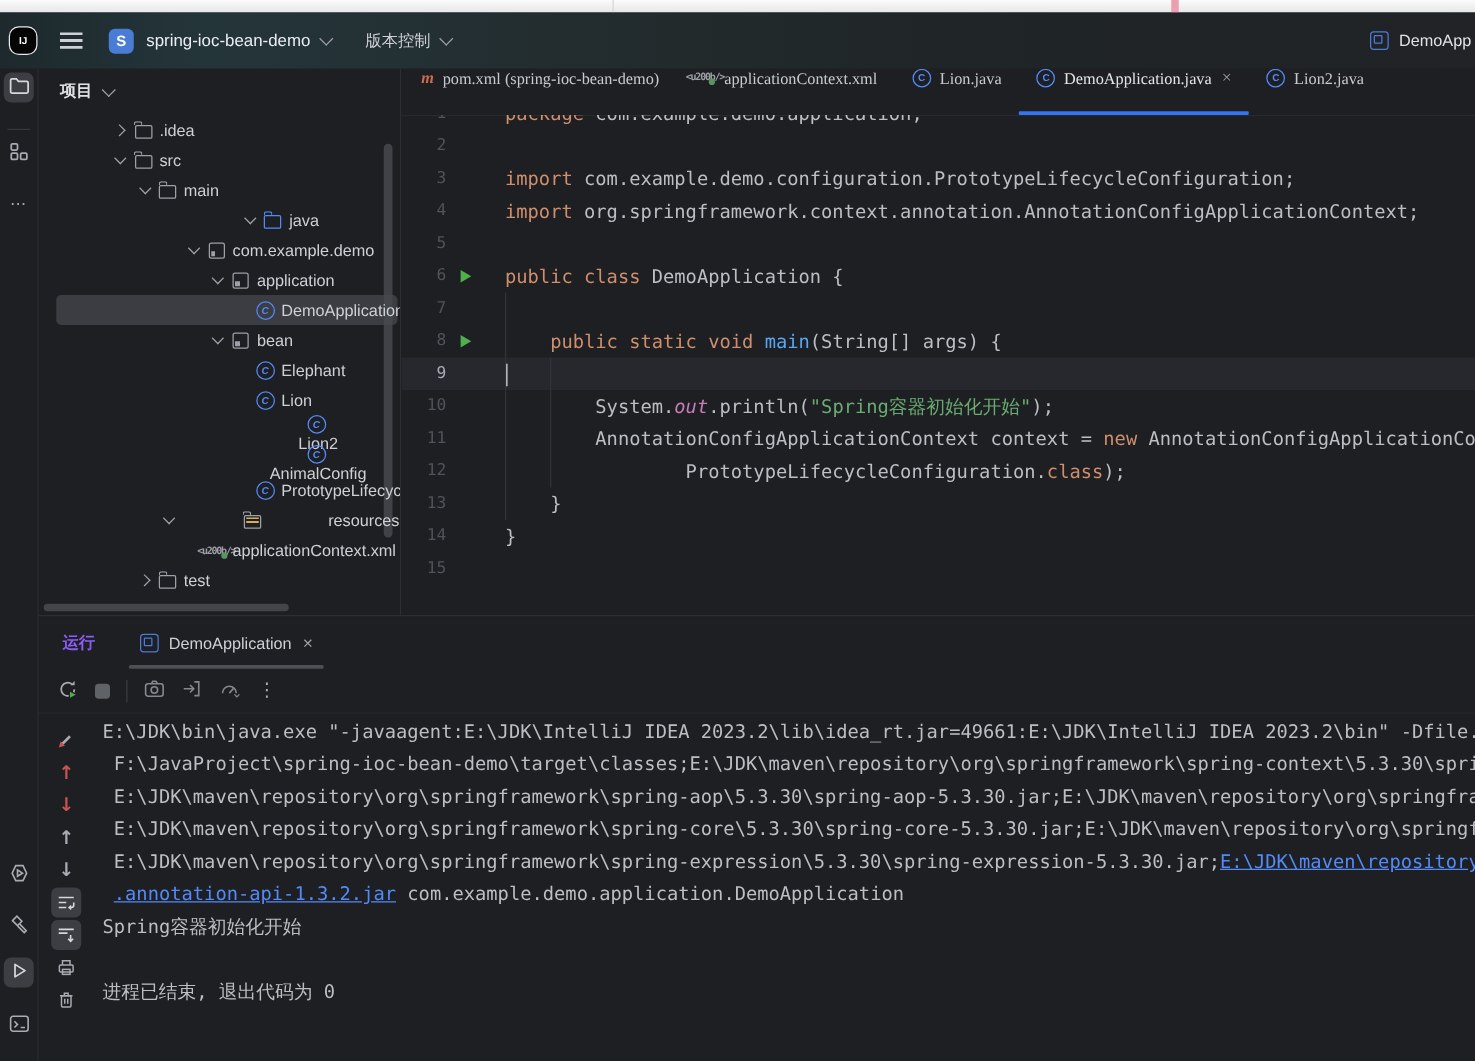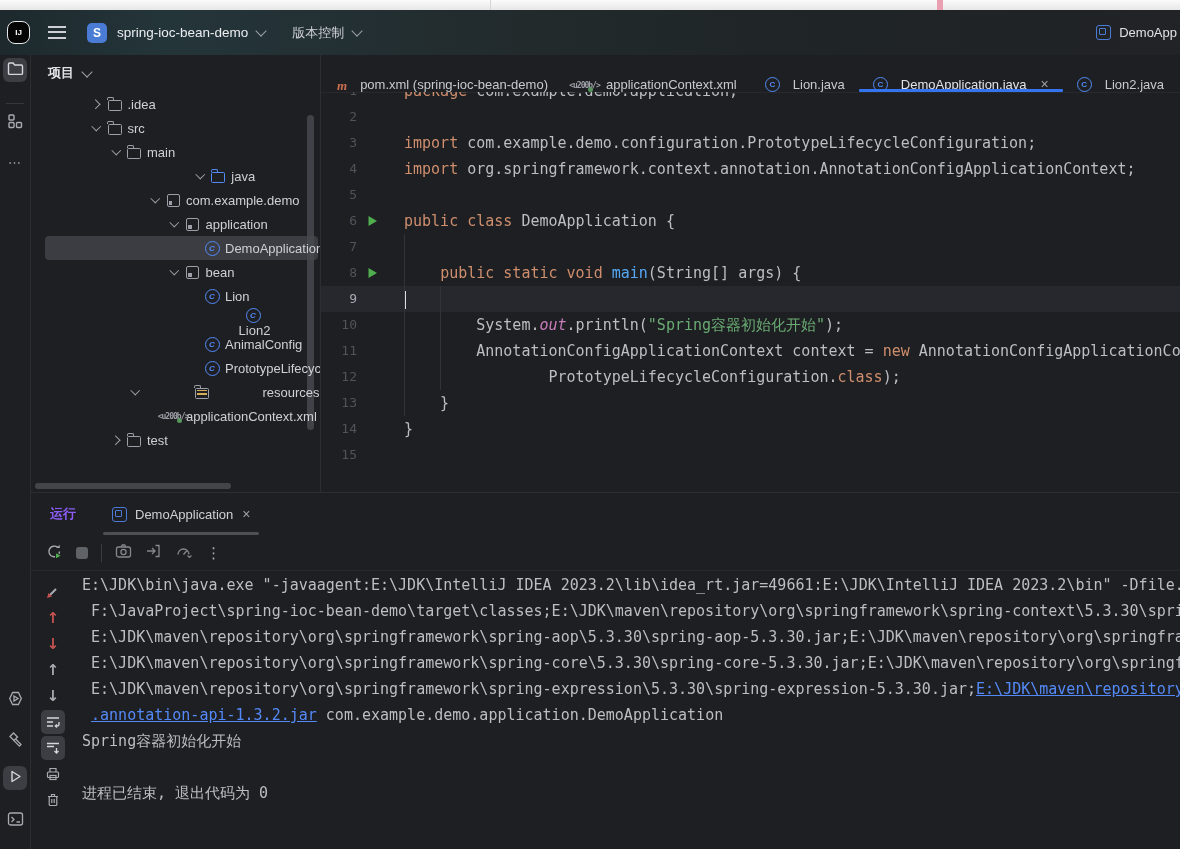--- a/index.html
+++ b/index.html
@@ -63,21 +63,21 @@
     display:flex;align-items:center;justify-content:center;}
   .icon-xml::before{content:"<\u200b/>";letter-spacing:-1px;}
   .icon-xml::after{content:"";position:absolute;right:0;bottom:0;width:5px;height:5px;border-radius:50%;background:#57965c;}
   .icon-maven{color:#cb6d50;font:italic bold 13px "Liberation Serif",serif;line-height:1;}
   .icon-maven::before{content:"m";}
   .vscroll{position:absolute;right:6px;top:60px;width:7px;height:315px;background:#47494d;border-radius:4px;opacity:.85;}
   .hscroll{position:absolute;left:4px;bottom:3px;width:196px;height:6px;background:#47494d;border-radius:3px;opacity:.9;}
   
   .editor{position:absolute;left:321px;top:55px;width:859px;height:437px;overflow:hidden;background:#1e1f22;}
   .tabs{height:37px;display:flex;align-items:stretch;border-bottom:1px solid #27292d;overflow:hidden;padding-left:2px;}
-  .tab{display:flex;align-items:flex-end;gap:13px;padding:0 14px;color:#c7cad0;position:relative;flex:none;}
+  .tab{display:flex;align-items:flex-start;gap:7px;padding:0 14px;color:#c7cad0;position:relative;flex:none;font-family:Liberation Serif, serif;}
   .tab.active{color:#e2e4e8;}
   .tab.active::after{content:"";position:absolute;left:0;right:0;bottom:0;height:3px;background:#3574f0;border-radius:1px;}
   .tab-icon{flex:none;display:flex;align-items:center;justify-content:center;}
   .tab-close{color:#9da0a8;font-size:14px;margin-left:1px;}
   .code{position:absolute;top:37px;left:0;right:0;bottom:0;overflow:hidden;
     font:15px "DejaVu Sans Mono",monospace;line-height:26px;color:#bcbec4;}
   .code-inner{margin-top:-14px;position:relative;}
   .code-line{display:flex;height:26px;align-items:center;}
   .code-line.caret-line{background:#26282e;}
   .ln{width:36px;flex:none;text-align:right;color:#50535a;font-size:13px;}
@@ -245,30 +245,37 @@
     <span class="ticon">
             <i class="icon-package"></i>
           </span>
     <span class="tlabel">bean</span>
   </div>
         <div class="tree-row" style="padding-left: 155px;">
     <span class="chev hidden"></span>
     <span class="ticon">
             <i class="icon-class"></i>
           </span>
+    <span class="tlabel">Elephant</span>
+  </div>
+        <div class="tree-row" style="padding-left: 155px;">
+    <span class="chev hidden"></span>
+    <span class="ticon">
+            <i class="icon-class"></i>
+          </span>
     <span class="tlabel">Lion</span>
   </div>
         <div class="tree-row" style="padding-left: 155px; flex-direction: column;">
     <span class="chev hidden"></span>
     <span class="ticon">
             <i class="icon-class"></i>
           </span>
     <span class="tlabel">Lion2</span>
   </div>
-        <div class="tree-row" style="padding-left: 155px;">
+        <div class="tree-row" style="padding-left: 155px; flex-direction: column;">
     <span class="chev hidden"></span>
     <span class="ticon">
             <i class="icon-class"></i>
           </span>
     <span class="tlabel">AnimalConfig</span>
   </div>
         <div class="tree-row" style="padding-left: 155px;">
     <span class="chev hidden"></span>
     <span class="ticon">
             <i class="icon-class"></i>

